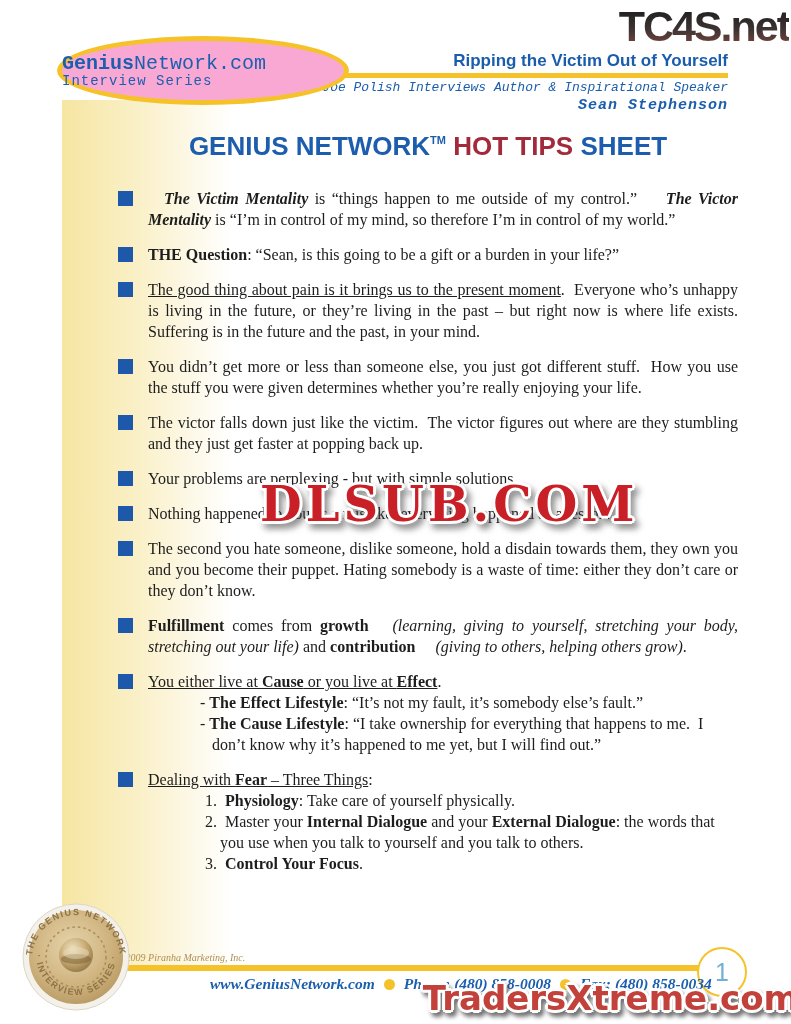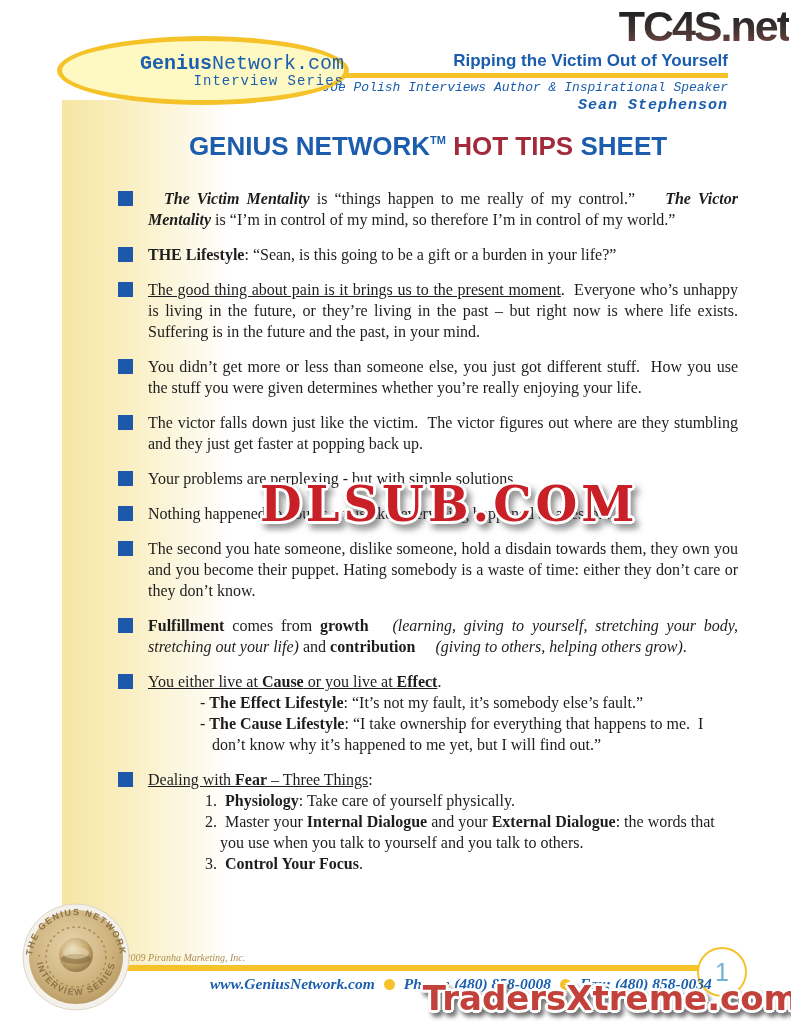--- a/index.html
+++ b/index.html
@@ -9,22 +9,22 @@
   
   .band{position:absolute;left:62px;top:100px;width:170px;height:866px;
         background:linear-gradient(90deg,#f6e6a2 0%,#faf0c8 45%,#ffffff 100%);}
 
   
   .tc4s{position:absolute;top:2px;right:2px;font-family:"Liberation Sans",sans-serif;
         font-weight:bold;font-size:43px;letter-spacing:-2px;
         background:linear-gradient(180deg,#1f1f1f 15%,#3c3332 55%,#8a4a42 100%);
         -webkit-background-clip:text;background-clip:text;color:transparent;}
   .logo-ellipse{position:absolute;left:57px;top:36px;width:282px;height:59px;
-        background:#fef9c3;border:5px solid #f5c329;border-radius:50%;z-index:2;
-        display:flex;flex-direction:column;align-items:flex-end;justify-content:center;}
+        background:#f9a8d4;border:5px solid #f5c329;border-radius:50%;z-index:2;
+        display:flex;flex-direction:column;align-items:flex-start;justify-content:center;}
   .logo-line1{font-family:"Liberation Mono",monospace;font-size:20px;color:#1b5fae;white-space:nowrap;}
   .logo-line1 b{font-weight:bold;}
   .logo-line2{font-family:"Liberation Mono",monospace;font-size:14px;color:#1b5fae;letter-spacing:1px;margin-top:-2px;}
   .hdr-line{position:absolute;left:345px;top:73px;width:383px;height:5px;background:#f5c329;}
   .ripping{position:absolute;right:63px;top:51px;font-family:"Liberation Sans",sans-serif;
         font-weight:bold;font-size:17px;color:#1a5dad;white-space:nowrap;margin-left:38px;}
   .joe{position:absolute;right:63px;top:80px;font-family:"Liberation Mono",monospace;
         font-style:italic;font-size:13px;color:#1a5dad;white-space:nowrap;}
   .sean{position:absolute;right:63px;top:97px;font-family:"Liberation Mono",monospace;
         font-style:italic;font-weight:bold;font-size:15px;letter-spacing:1px;color:#1a5dad;white-space:nowrap;}
@@ -88,22 +88,22 @@
 
   <div class="ripping">Ripping the Victim Out of Yourself</div>
   <div class="joe">Joe Polish Interviews Author &amp; Inspirational Speaker</div>
   <div class="sean">Sean Stephenson</div>
 
   <div class="sheet-title">
     <span class="t-blue">GENIUS NETWORK</span><span class="t-tm">TM</span><span class="t-red">HOT TIPS</span><span class="t-blue">SHEET</span>
   </div>
 
   <div class="bullets">
-      <div class="bullet-item"><span class="bullet-square"></span><span class="rb ri">The Victim Mentality</span><span> is “things happen to me really of my control.”  </span><span class="rb ri">The Victor Mentality</span><span> is “I’m in control of my mind, so therefore I’m in control of my world.”</span></div>
-      <div class="bullet-item"><span class="bullet-square"></span><span class="rb">THE Lifestyle</span><span>: “Sean, is this going to be a gift or a burden in your life?”</span></div>
+      <div class="bullet-item"><span class="bullet-square"></span><span class="rb ri">The Victim Mentality</span><span> is “things happen to me outside of my control.”  </span><span class="rb ri">The Victor Mentality</span><span> is “I’m in control of my mind, so therefore I’m in control of my world.”</span></div>
+      <div class="bullet-item"><span class="bullet-square"></span><span class="rb">THE Question</span><span>: “Sean, is this going to be a gift or a burden in your life?”</span></div>
       <div class="bullet-item"><span class="bullet-square"></span><span class="ru">The good thing about pain is it brings us to the present moment</span><span>.  Everyone who’s unhappy is living in the future, or they’re living in the past – but right now is where life exists. Suffering is in the future and the past, in your mind.</span></div>
       <div class="bullet-item"><span class="bullet-square"></span><span>You didn’t get more or less than someone else, you just got different stuff.  How you use the stuff you were given determines whether you’re really enjoying your life.</span></div>
       <div class="bullet-item"><span class="bullet-square"></span><span>The victor falls down just like the victim.  The victor figures out where are they stumbling and they just get faster at popping back up.</span></div>
       <div class="bullet-item"><span class="bullet-square"></span><span>Your problems are perplexing - but with simple solutions.</span></div>
       <div class="bullet-item"><span class="bullet-square"></span><span>Nothing happened to you as a mistake, everything happened as a lesson.</span></div>
       <div class="bullet-item"><span class="bullet-square"></span><span>The second you hate someone, dislike someone, hold a disdain towards them, they own you and you become their puppet. Hating somebody is a waste of time: either they don’t care or they don’t know.</span></div>
       <div class="bullet-item"><span class="bullet-square"></span><span class="rb">Fulfillment</span><span> comes from </span><span class="rb">growth</span><span> </span><span class="ri">(learning, giving to yourself, stretching your body, stretching out your life)</span><span> and </span><span class="rb">contribution</span><span> </span><span class="ri">(giving to others, helping others grow)</span><span>.</span></div>
       <div class="bullet-item"><span class="bullet-square"></span><span class="ru">You either live at </span><span class="rb ru">Cause</span><span class="ru"> or you live at </span><span class="rb ru">Effect</span><span>.</span><div class="sub-line sub-dash"><span>- </span><span class="rb">The Effect Lifestyle</span><span>: “It’s not my fault, it’s somebody else’s fault.”</span></div><div class="sub-line sub-dash"><span>- </span><span class="rb">The Cause Lifestyle</span><span>: “I take ownership for everything that happens to me.  I don’t know why it’s happened to me yet, but I will find out.”</span></div></div>
       <div class="bullet-item"><span class="bullet-square"></span><span class="ru">Dealing with </span><span class="rb ru">Fear</span><span class="ru"> – Three Things</span><span>:</span><div class="sub-line sub-num"><span>1.  </span><span class="rb">Physiology</span><span>: Take care of yourself physically.</span></div><div class="sub-line sub-num"><span>2.  Master your </span><span class="rb">Internal Dialogue</span><span> and your </span><span class="rb">External Dialogue</span><span>: the words that you use when you talk to yourself and you talk to others.</span></div><div class="sub-line sub-num"><span>3.  </span><span class="rb">Control Your Focus</span><span>.</span></div></div>
     </div>

